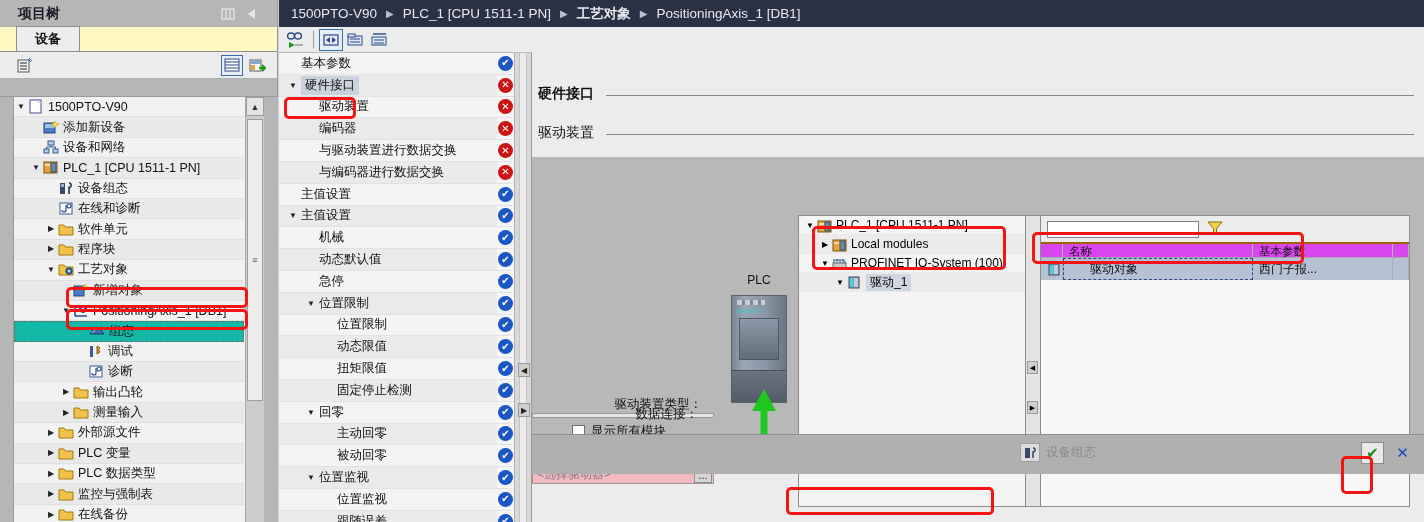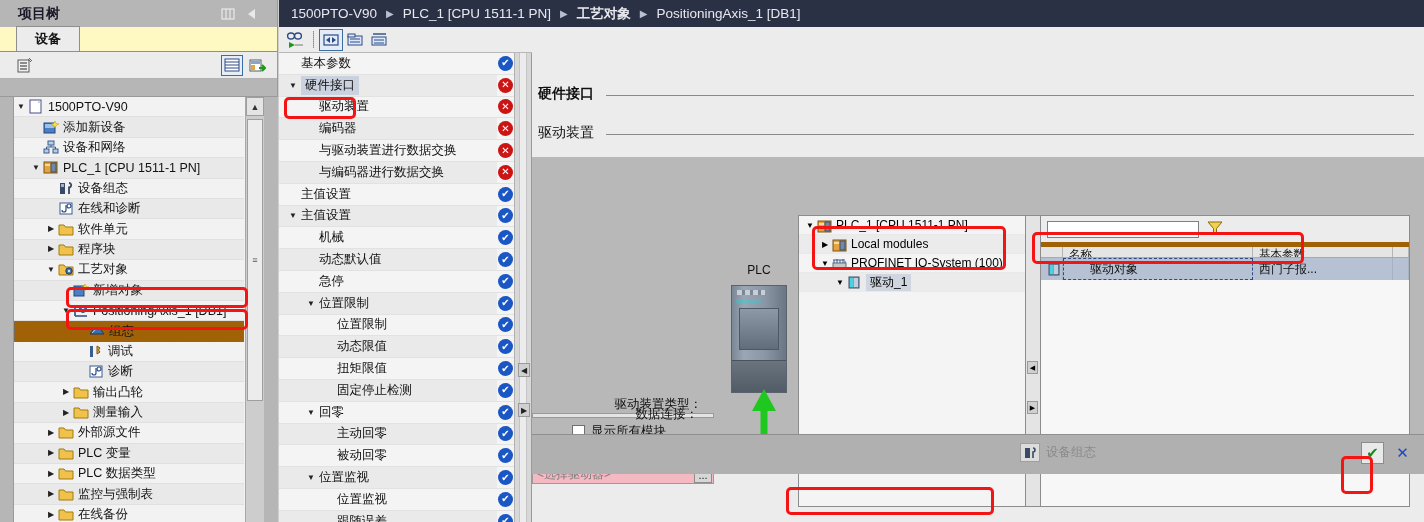--- a/index.html
+++ b/index.html
@@ -64,21 +64,21 @@
     position: absolute; left: 14px; top: 0; right: 34px; bottom: 0;
     overflow: hidden;
   }
   .trow {
     height: 20.4px; display: flex; align-items: center;
     border-bottom: 1px solid #e0e0e0;
     white-space: nowrap; font-size: 12.5px; color: #121212;
     padding-right: 4px;
   }
   .trow.alt { background: #e9e9e9; }
-  .trow.sel { background: #a16207; border: 1px dashed #6d6d6d; }
+  .trow.sel { background: #14b8a6; border: 1px dashed #6d6d6d; }
   .expander {
     width: 14px; flex: 0 0 14px; text-align: center;
     font-size: 8px; color: #222; line-height: 1;
   }
   .tindent { flex: 0 0 auto; }
   .ticon {
     width: 16px; height: 15px; flex: 0 0 16px; margin-right: 4px;
     position: relative;
   }
   .tlabel { overflow: hidden; text-overflow: clip; }
@@ -186,21 +186,21 @@
   #sec-hw { position: absolute; left: 0; top: 56px; right: 10px; height: 22px; }
   #sec-drv { position: absolute; left: 0; top: 95px; right: 10px; height: 22px; font-weight: normal; }
   .sec-rule { flex: 1; height: 0; border-bottom: 1px solid #8a8a8a; margin-left: 12px; margin-top: 2px; }
 
   #canvas {
     position: absolute; left: 0; top: 130px; right: 0; bottom: 48px;
     background: #b8b8b8;
   }
 
   
-  #plc-wrap { position: absolute; left: 192px; top: 106px; width: 70px; }
+  #plc-wrap { position: absolute; left: 192px; top: 116px; width: 70px; }
   #plc-label { text-align: center; font-size: 12px; color: #111; margin-bottom: 8px; }
   #plc-img { width: 56px; height: 108px; margin: 0 auto;
     background: linear-gradient(90deg,#7c8796 0%,#9aa6b4 22%,#8b97a6 60%,#6b7684 100%);
     border: 1px solid #59636f; position: relative; }
   #plc-img .slots { position:absolute; left:5px; top:4px; width:28px; height:5px;
     background: repeating-linear-gradient(90deg,#c6cfd8 0 5px,#7c8796 5px 8px); }
   #plc-img .brand { position:absolute; left:4px; top:12px; font-size:5px; color:#2fd0d0; letter-spacing:.5px; }
   #plc-img .screen { position:absolute; left:7px; top:22px; right:7px; height:42px;
     background: linear-gradient(180deg,#8d99a8,#626d7a); border:1px solid #4e5862; }
   #plc-img .lower { position:absolute; left:0; right:0; top:74px; bottom:0;
@@ -234,22 +234,22 @@
     position: absolute; left: 508px; top: 58px; right: 14px; height: 292px;
     background: #f7f7f7; border: 1px solid #8c8c8c;
   }
   #tbl-filter { height: 26px; display: flex; align-items: center; padding: 0 6px;
                 background: #ececec; }
   #tbl-filter input {
     width: 152px; height: 17px; border: 1px solid #7f7f7f; background: #fff;
     font-family: inherit; font-size: 11px; padding: 0 3px;
   }
   #tbl-filter .funnel { margin-left: 7px; }
-  #tbl-head { height: 16px; display: flex; background: #e5e5e5;
-              border-top: 5px solid #a16207; border-bottom: 1px solid #a9a9a9;
+  #tbl-head { height: 16px; display: flex; background: #d946ef;
+              border-top: 2px solid #a16207; border-bottom: 1px solid #a9a9a9;
               font-size: 11.5px; color: #111; }
   #tbl-head .th { padding-left: 6px; border-right: 1px solid #b5b5b5; overflow: hidden; }
   .tbl-row { height: 22px; display: flex; align-items: center; background: #b6c2d4; }
   .tbl-row .cell { padding-left: 6px; font-size: 12px; color: #111;
                    border-right: 1px solid #a6b1c2; height: 22px; display: flex; align-items: center; }
   .tbl-row .cell.dashed { border: 1px dashed #2c4a86; margin: 1px 0; }
 
   
   #form {
     position: absolute; left: 0; right: 0; bottom: 0; height: 78px;

